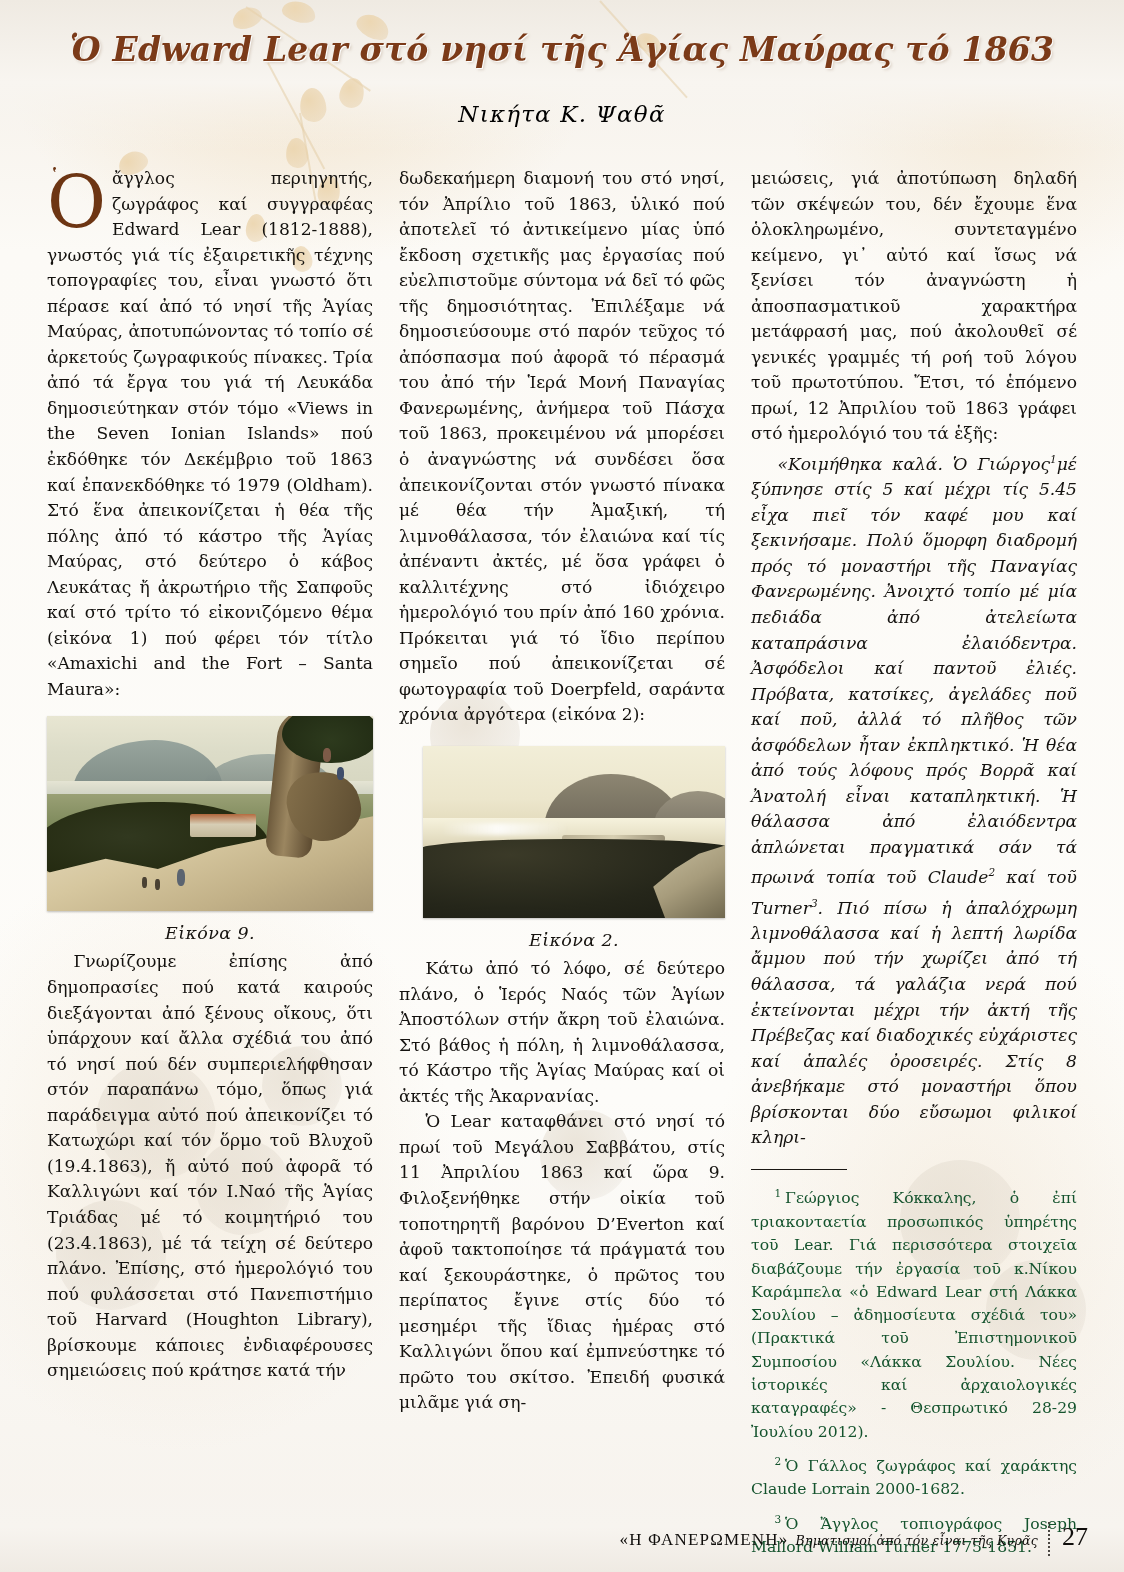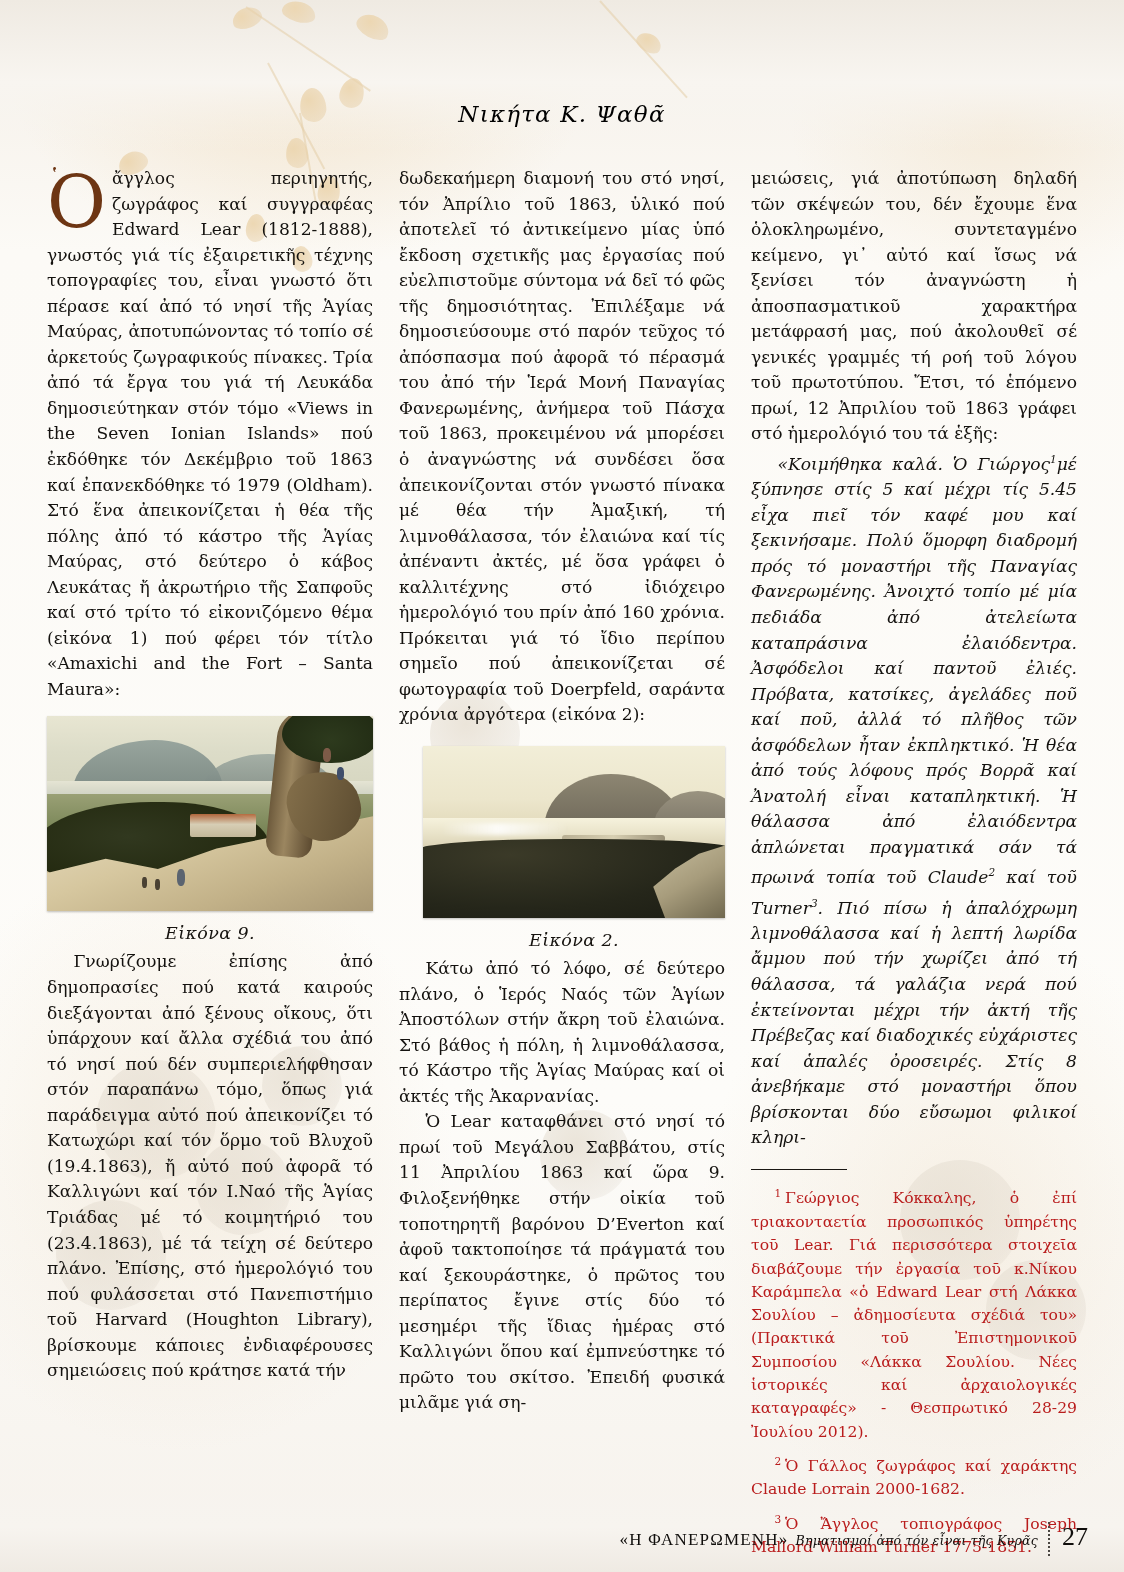--- a/index.html
+++ b/index.html
@@ -272,21 +272,21 @@
     height: 1.6px;
     background: #1a1713;
     margin: 18px 0 12px 0;
   }
   .footnotes p {
     margin: 0 0 2px 0;
     font-size: 15.6px;
     line-height: 23.3px;
     text-align: justify;
     text-indent: 1.5em;
-    color: #b91c1c;
+    color: #14532d;
     font-family: "DejaVu Serif", "Liberation Serif", serif;
   }
   .fn-num {
     font-size: 10.5px;
     vertical-align: super;
     padding-right: 4px;
   }
   sup.ref { font-size: 10.5px; }
 
   
@@ -357,20 +357,21 @@
   <div class="blossom" style="left:196px;top:1140px;width:95px;height:95px;"></div>
   <div class="blossom" style="left:56px;top:1200px;width:110px;height:110px;"></div>
   <div class="blossom" style="left:262px;top:1046px;width:80px;height:80px;"></div>
   <div class="blossom" style="left:900px;top:1160px;width:120px;height:120px;"></div>
   <div class="blossom" style="left:986px;top:1260px;width:100px;height:100px;"></div>
   <div class="blossom" style="left:540px;top:1110px;width:90px;height:90px;"></div>
   <div class="blossom" style="left:430px;top:690px;width:90px;height:90px;"></div>
 </div>
 
 <div id="header">
+  <div id="article-title">Ὁ Edward Lear στό νησί τῆς Ἁγίας Μαύρας τό 1863</div>
   <div id="article-author">Νικήτα Κ. Ψαθᾶ</div>
 </div>
 
 <div id="columns">
 
   <div class="column">
     <div class="col-body">
       <div class="dropcap-wrap">
         <span class="dropcap-breath">῾</span>
         <span class="dropcap">Ο</span>

